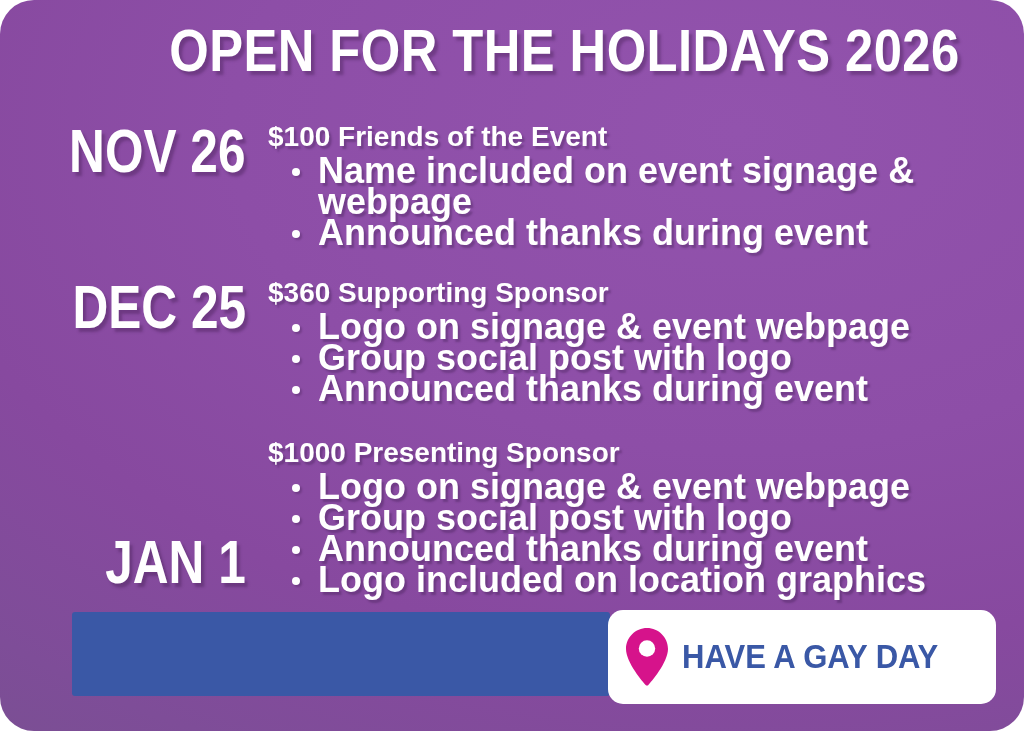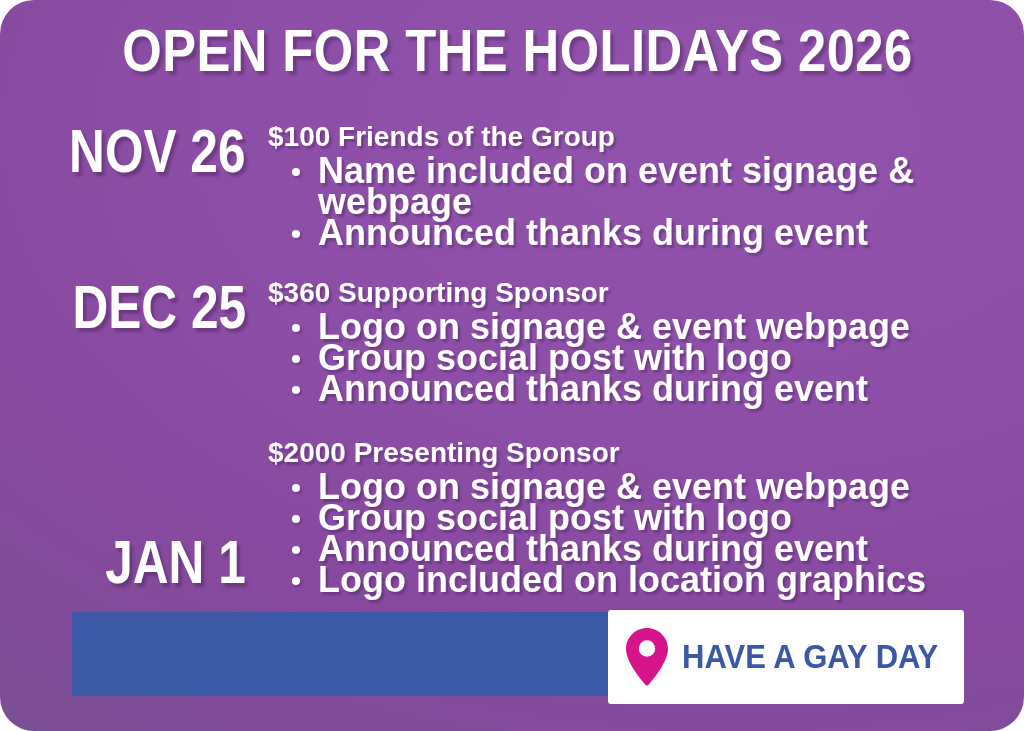--- a/index.html
+++ b/index.html
@@ -28,22 +28,22 @@
 
   
   #title-bar {
     position: absolute;
     left: 0;
     right: 0;
     top: 16px;
     height: 70px;
     display: flex;
     align-items: center;
-    justify-content: flex-start;
-    padding-left: 58px;
+    justify-content: flex-end;
+    padding-left: 36px;
   }
   #poster-title {
     font-family: "Liberation Sans Narrow", "Liberation Sans", sans-serif;
     font-weight: bold;
     font-size: 59px;
     line-height: 62px;
     letter-spacing: 0.5px;
     color: #ffffff;
     white-space: nowrap;
     transform: scaleX(0.86);
@@ -151,24 +151,24 @@
     top: 12px;
     width: 538px;
     height: 84px;
     background: #3a58a6;
     border-radius: 3px;
   }
   #logo-panel {
     position: absolute;
     left: 608px;
     top: 10px;
-    width: 356px;
+    width: 388px;
     height: 94px;
     background: #ffffff;
-    border-radius: 3px;
+    border-radius: 15px;
     display: flex;
     align-items: center;
     padding-left: 18px;
     box-sizing: border-box;
   }
   #map-pin-icon {
     flex: 0 0 auto;
     width: 42px;
     height: 58px;
     margin-right: 14px;
@@ -194,21 +194,21 @@
     <div id="poster-title">OPEN FOR THE HOLIDAYS 2026</div>
   </div>
 
   <div id="tiers">
 
     <div class="tier tier-1">
       <div class="tier-date-col">
         <span class="tier-date">NOV 26</span>
       </div>
       <div class="tier-body">
-        <div class="tier-heading">$100 Friends of the Group</div>
+        <div class="tier-heading">$100 Friends of the Event</div>
         <ul class="tier-list">
           <li>
             <span class="bullet-dot"></span>
             <span>Name included on event signage &amp; webpage</span>
           </li>
           <li>
             <span class="bullet-dot"></span>
             <span>Announced thanks during event</span>
           </li>
         </ul>
@@ -236,21 +236,21 @@
           </li>
         </ul>
       </div>
     </div>
 
     <div class="tier tier-3">
       <div class="tier-date-col">
         <span class="tier-date">JAN 1</span>
       </div>
       <div class="tier-body">
-        <div class="tier-heading">$2000 Presenting Sponsor</div>
+        <div class="tier-heading">$1000 Presenting Sponsor</div>
         <ul class="tier-list">
           <li>
             <span class="bullet-dot"></span>
             <span>Logo on signage &amp; event webpage</span>
           </li>
           <li>
             <span class="bullet-dot"></span>
             <span>Group social post with logo</span>
           </li>
           <li>

